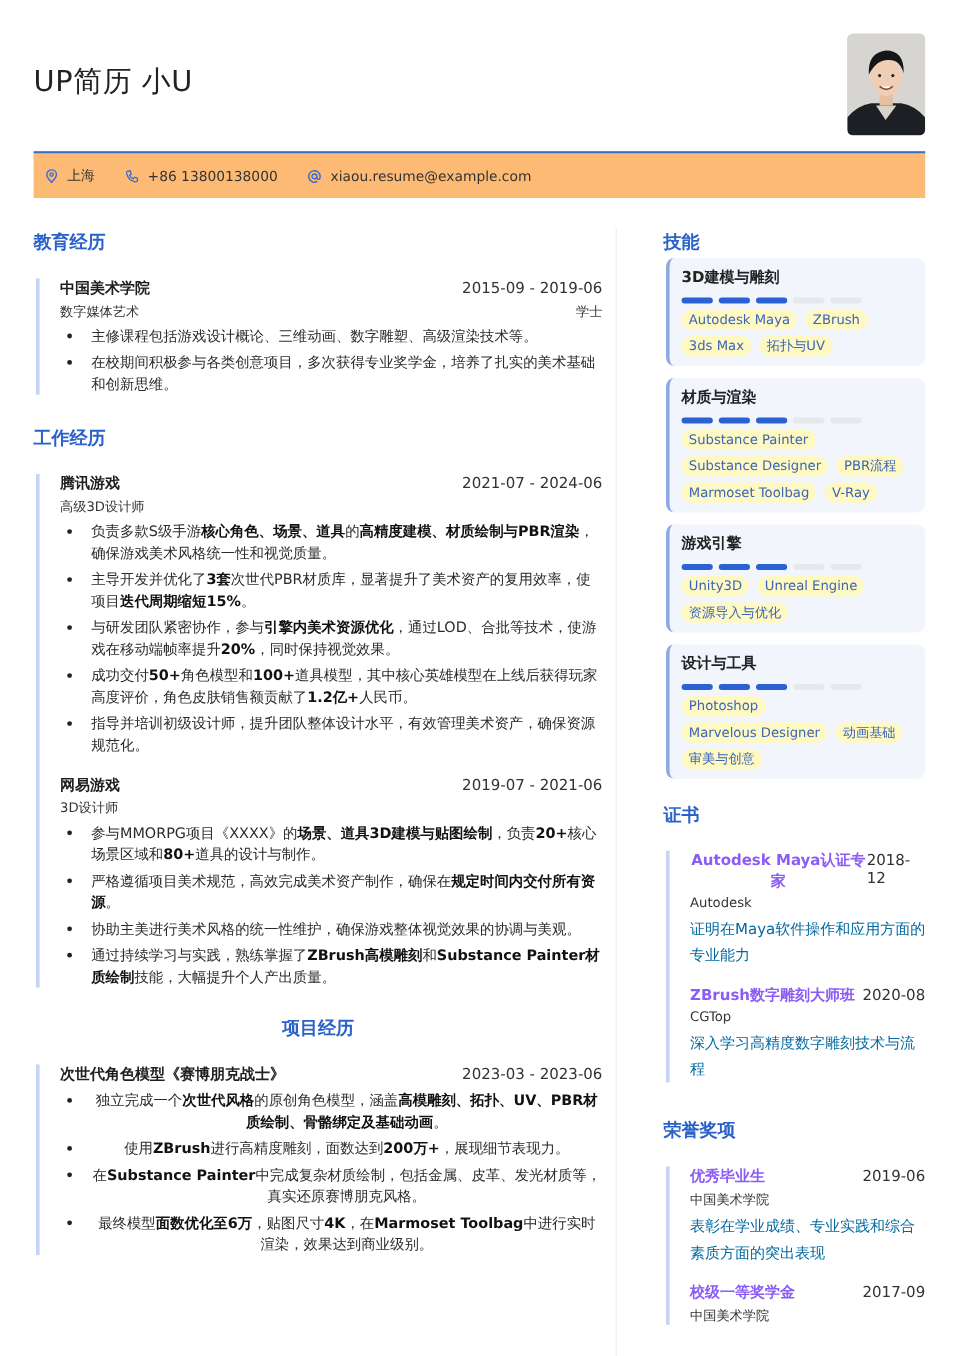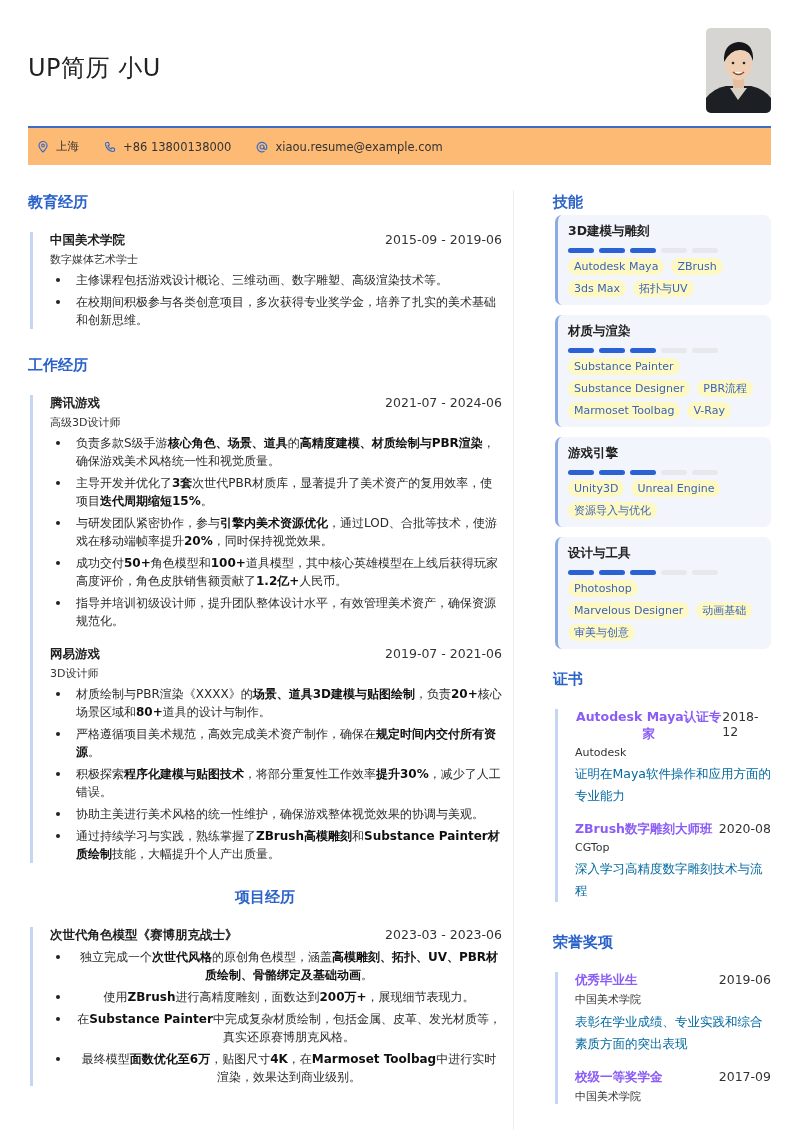--- a/index.html
+++ b/index.html
@@ -21,21 +21,21 @@
   .left { position: absolute; left: 28px; top: 190px; width: 474px; }
   .right { position: absolute; left: 553px; top: 190px; width: 218px; }
 
   .sec-title { font-size: 15px; font-weight: bold; color: #2a62c9; height: 24px; line-height: 24px; }
 
   .tl { border-left: 3px solid #c6d5f3; padding-left: 17px; margin-left: 2px; }
   .entry { position: relative; }
   .entry-head { display: flex; justify-content: space-between; align-items: baseline; }
   .entry-title { font-size: 12.5px; font-weight: bold; color: #1f1f1f; }
   .entry-date { font-size: 12.5px; color: #333; }
-  .entry-sub { display: flex; font-size: 11px; color: #333; margin-top: 3px; }
+  .entry-sub { display: flex; justify-content: space-between; font-size: 11px; color: #333; margin-top: 3px; }
   ul.bullets { list-style: none; margin-top: 4px; }
   ul.bullets li { position: relative; padding-left: 26px; font-size: 12px; line-height: 18px; color: #2b2b2b; margin-bottom: 4px; }
   ul.bullets li::before { content: ""; position: absolute; left: 6px; top: 7px; width: 4px; height: 4px; border-radius: 50%; background: #222; }
   ul.bullets li b { font-weight: bold; color: #111; }
 
   .skill-card { background: #f2f5fc; border-left: 3px solid #8eaae5; border-radius: 7px; padding: 8px 10px 8px 10px; margin-left: 2px; margin-bottom: 10px; }
   .skill-name { font-size: 12.5px; font-weight: bold; color: #222; }
   .level { display: flex; gap: 5px; margin-top: 8px; margin-bottom: 5px; }
   .level span { width: 26px; height: 5px; border-radius: 3px; background: #e6e8ec; }
   .level span.on { background: #2a62d4; }
@@ -145,23 +145,22 @@
       </div>
       <div class="entry" style="margin-top:16px;">
         <div class="entry-head">
           <span class="entry-title">网易游戏</span>
           <span class="entry-date">2019-07 - 2021-06</span>
         </div>
         <div class="entry-sub">
             <span>3D设计师</span>
           </div>
         <ul class="bullets">
-            <li><span>材质绘制与PBR渲染《XXXX》的</span><b>场景、道具3D建模与贴图绘制</b><span>，负责</span><b>20+</b><span>核心场景区域和</span><b>80+</b><span>道具的设计与制作。</span></li>
+            <li><span>参与MMORPG项目《XXXX》的</span><b>场景、道具3D建模与贴图绘制</b><span>，负责</span><b>20+</b><span>核心场景区域和</span><b>80+</b><span>道具的设计与制作。</span></li>
             <li><span>严格遵循项目美术规范，高效完成美术资产制作，确保在</span><b>规定时间内交付所有资源</b><span>。</span></li>
-            <li><span>积极探索</span><b>程序化建模与贴图技术</b><span>，将部分重复性工作效率</span><b>提升30%</b><span>，减少了人工错误。</span></li>
             <li><span>协助主美进行美术风格的统一性维护，确保游戏整体视觉效果的协调与美观。</span></li>
             <li><span>通过持续学习与实践，熟练掌握了</span><b>ZBrush高模雕刻</b><span>和</span><b>Substance Painter材质绘制</b><span>技能，大幅提升个人产出质量。</span></li>
           </ul>
       </div>
     </div>
   </div>
 
   <div style="margin-top:22px;text-align:center;">
     <div class="sec-title">项目经历</div>
     <div class="tl" style="margin-top:18px;">

